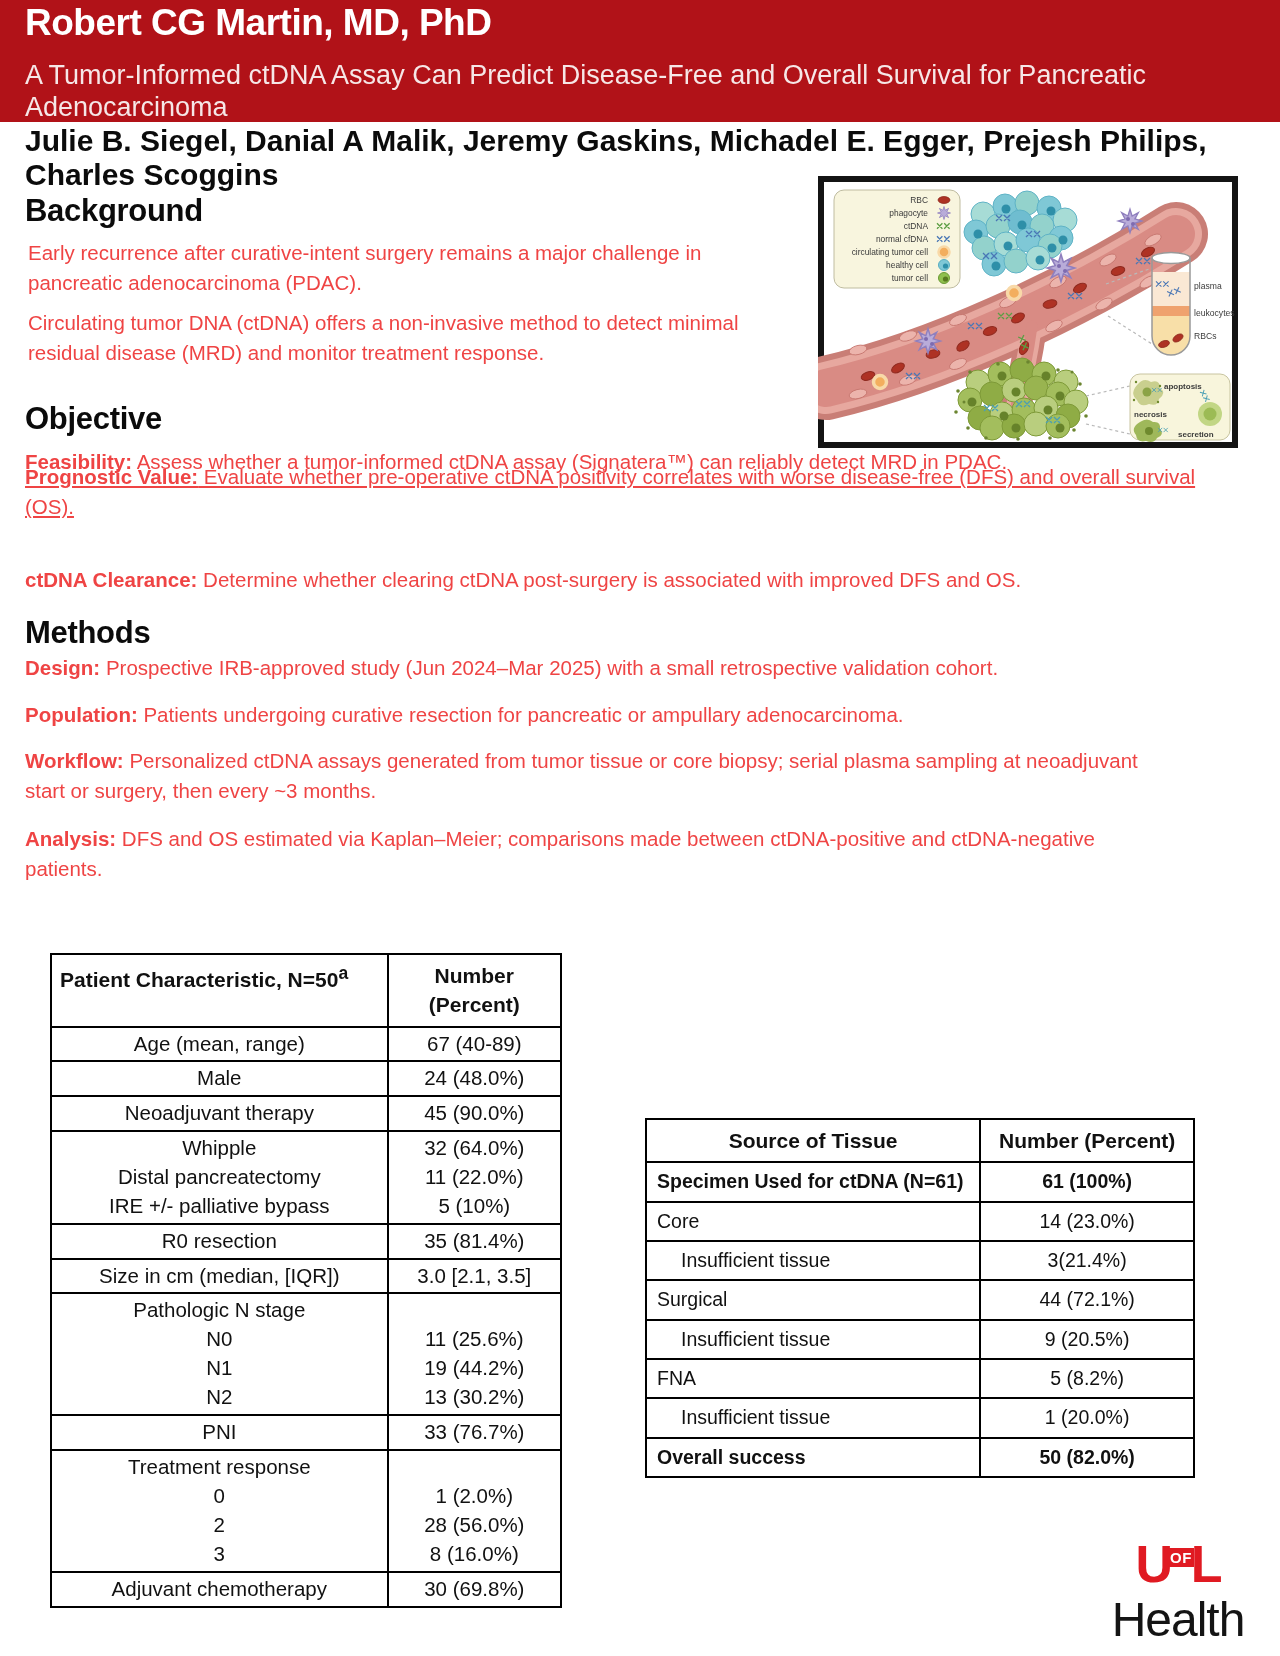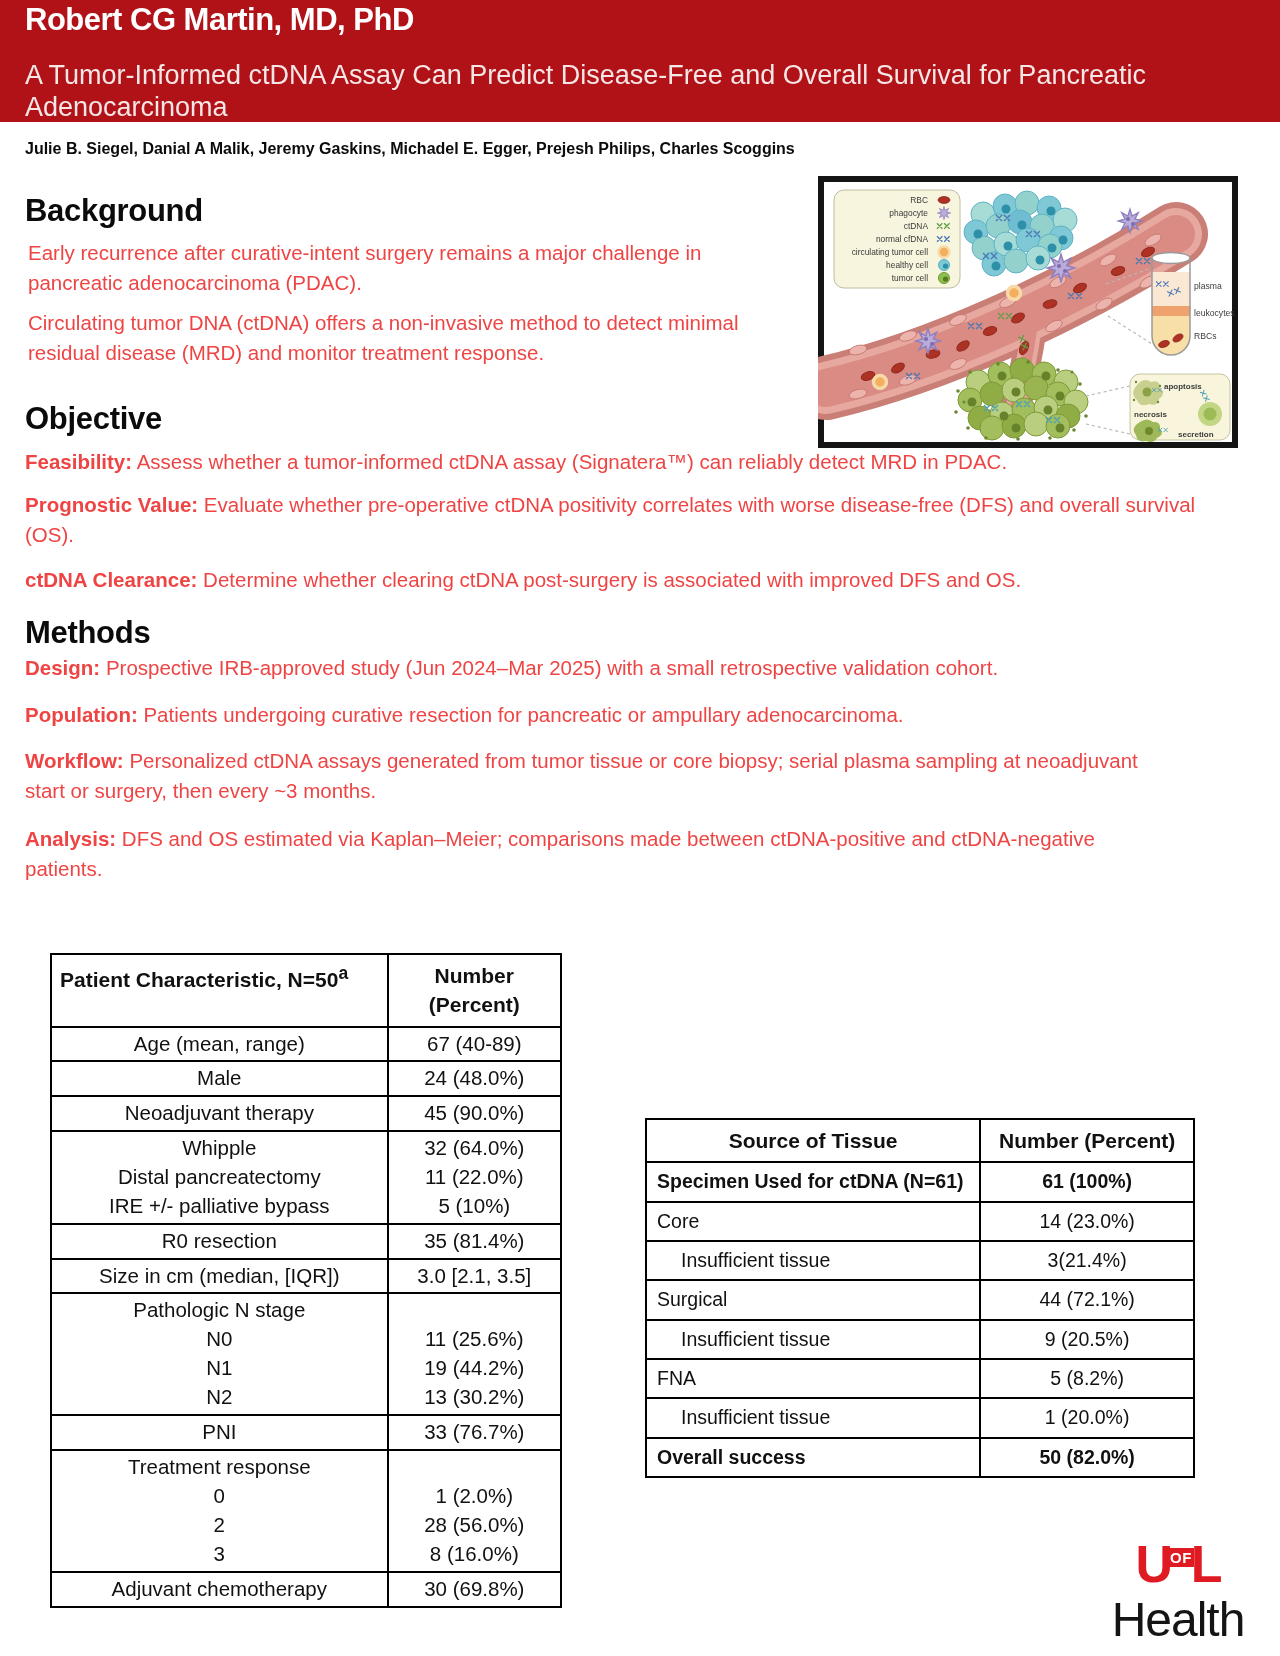--- a/index.html
+++ b/index.html
@@ -1,23 +1,23 @@
 <!DOCTYPE html>
 <html><head>
 <meta charset="utf-8">
 <style>
   html,body{margin:0;padding:0;background:#e8e8e8;}
   .page{position:relative;width:1280px;height:1656px;background:#ffffff;margin:0 auto;
         font-family:"Liberation Sans","DejaVu Sans",sans-serif;color:#111;overflow:hidden;}
 
   
   .masthead{position:absolute;left:0;top:0;width:1280px;height:122px;background:#B11218;}
-  .presenter{position:absolute;left:25px;top:2px;font-size:31px;font-weight:800;color:#ffffff;letter-spacing:-0.5px;}
+  .presenter{position:absolute;left:25px;top:2px;font-size:37px;font-weight:800;color:#ffffff;letter-spacing:-0.5px;}
   .ptitle{position:absolute;left:25px;top:60px;width:1230px;font-size:27px;font-weight:400;color:#F6E7E7;line-height:1.18;}
-  .authors{position:absolute;left:25px;top:124px;width:1230px;font-size:16px;font-weight:700;color:#0b0b0b;margin-top:16px;}
+  .authors{position:absolute;left:25px;top:124px;width:1230px;font-size:30px;font-weight:700;color:#0b0b0b;}
 
   
   .h2{position:absolute;font-size:31px;font-weight:800;color:#0b0b0b;letter-spacing:-0.3px;}
   .para{position:absolute;font-size:20.5px;line-height:1.47;color:#ef4444;}
   .para b{font-weight:700;}
 
   
   .figwrap{position:absolute;left:818px;top:176px;width:420px;height:272px;}
 
   
@@ -56,21 +56,21 @@
     <div class="ptitle">A Tumor-Informed ctDNA Assay Can Predict Disease-Free and Overall Survival for Pancreatic Adenocarcinoma</div>
   </div>
   <div class="authors">Julie B. Siegel, Danial A Malik, Jeremy Gaskins, Michadel E. Egger, Prejesh Philips, Charles Scoggins</div>
 
   <div class="h2" style="left:25px;top:193px;">Background</div>
   <div class="para" style="left:28px;top:238px;width:735px;">Early recurrence after curative-intent surgery remains a major challenge in pancreatic adenocarcinoma (PDAC).</div>
   <div class="para" style="left:28px;top:308px;width:735px;">Circulating tumor DNA (ctDNA) offers a non-invasive method to detect minimal residual disease (MRD) and monitor treatment response.</div>
 
   <div class="h2" style="left:25px;top:401px;">Objective</div>
   <div class="para" style="left:25px;top:447px;width:1230px;"><b>Feasibility:</b><span> Assess whether a tumor-informed ctDNA assay (Signatera™) can reliably detect MRD in PDAC.</span></div>
-  <div class="para" style="left:25px;top:490px;width:1200px;"><b>Prognostic Value:</b><span> Evaluate whether pre-operative ctDNA positivity correlates with worse disease-free (DFS) and overall survival (OS).</span></div>
+  <div class="para" style="left:25px;top:462px;width:1200px;text-decoration:underline;"><b>Prognostic Value:</b><span> Evaluate whether pre-operative ctDNA positivity correlates with worse disease-free (DFS) and overall survival (OS).</span></div>
   <div class="para" style="left:25px;top:565px;width:1220px;"><b>ctDNA Clearance:</b><span> Determine whether clearing ctDNA post-surgery is associated with improved DFS and OS.</span></div>
 
   <div class="h2" style="left:25px;top:615px;">Methods</div>
   <div class="para" style="left:25px;top:653px;width:1220px;"><b>Design:</b><span> Prospective IRB-approved study (Jun 2024–Mar 2025) with a small retrospective validation cohort.</span></div>
   <div class="para" style="left:25px;top:700px;width:1220px;"><b>Population:</b><span> Patients undergoing curative resection for pancreatic or ampullary adenocarcinoma.</span></div>
   <div class="para" style="left:25px;top:746px;width:1150px;"><b>Workflow:</b><span> Personalized ctDNA assays generated from tumor tissue or core biopsy; serial plasma sampling at neoadjuvant start or surgery, then every ~3 months.</span></div>
   <div class="para" style="left:25px;top:824px;width:1130px;"><b>Analysis:</b><span> DFS and OS estimated via Kaplan–Meier; comparisons made between ctDNA-positive and ctDNA-negative patients.</span></div>
 
   <div class="figwrap">
   <svg viewBox="0 0 420 272" width="420" height="272">

